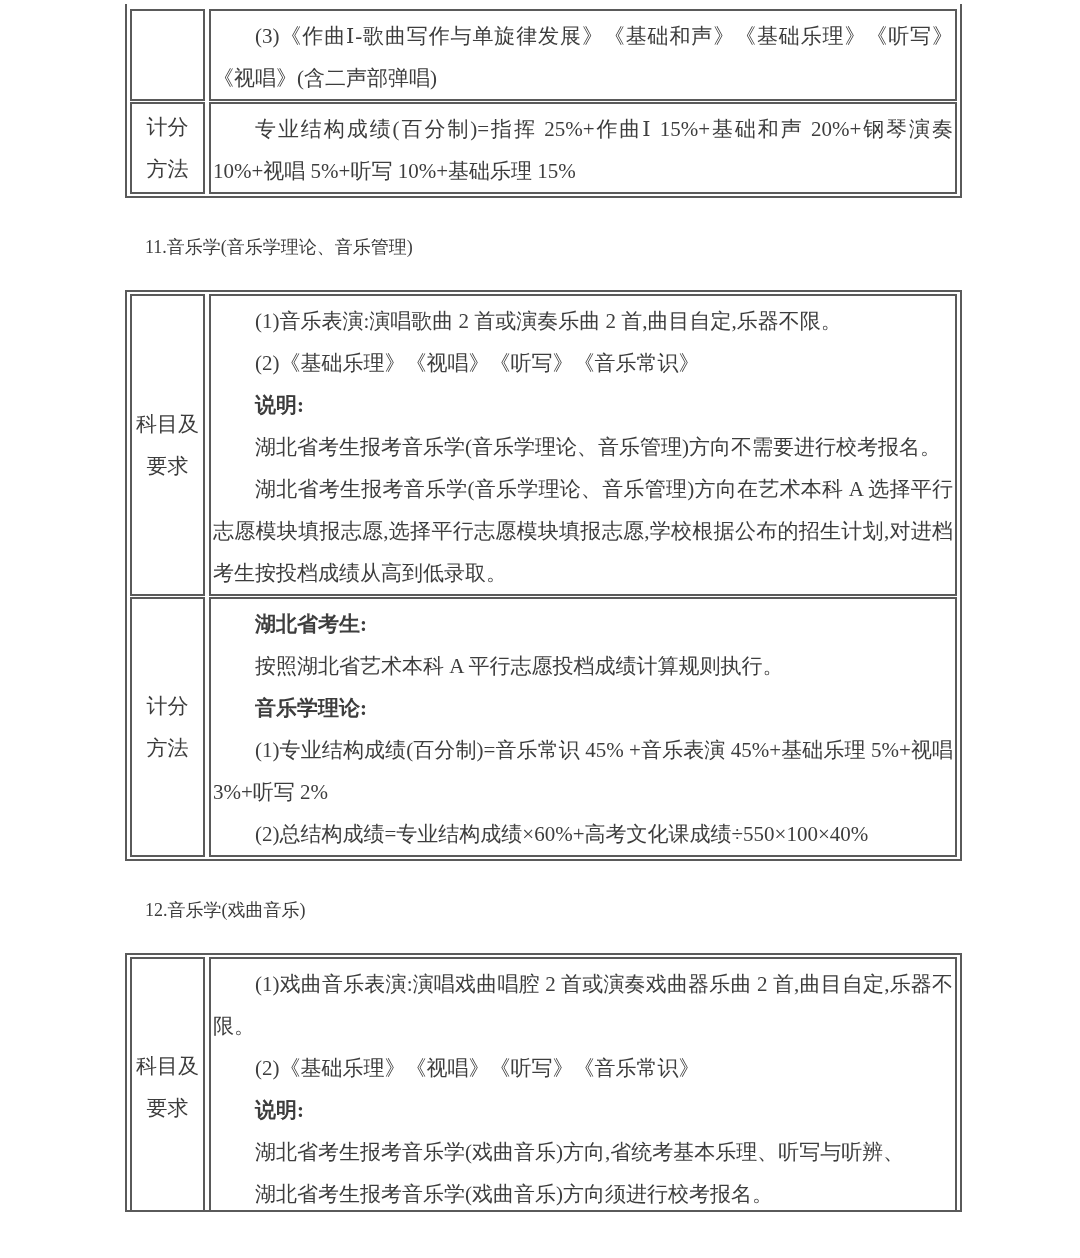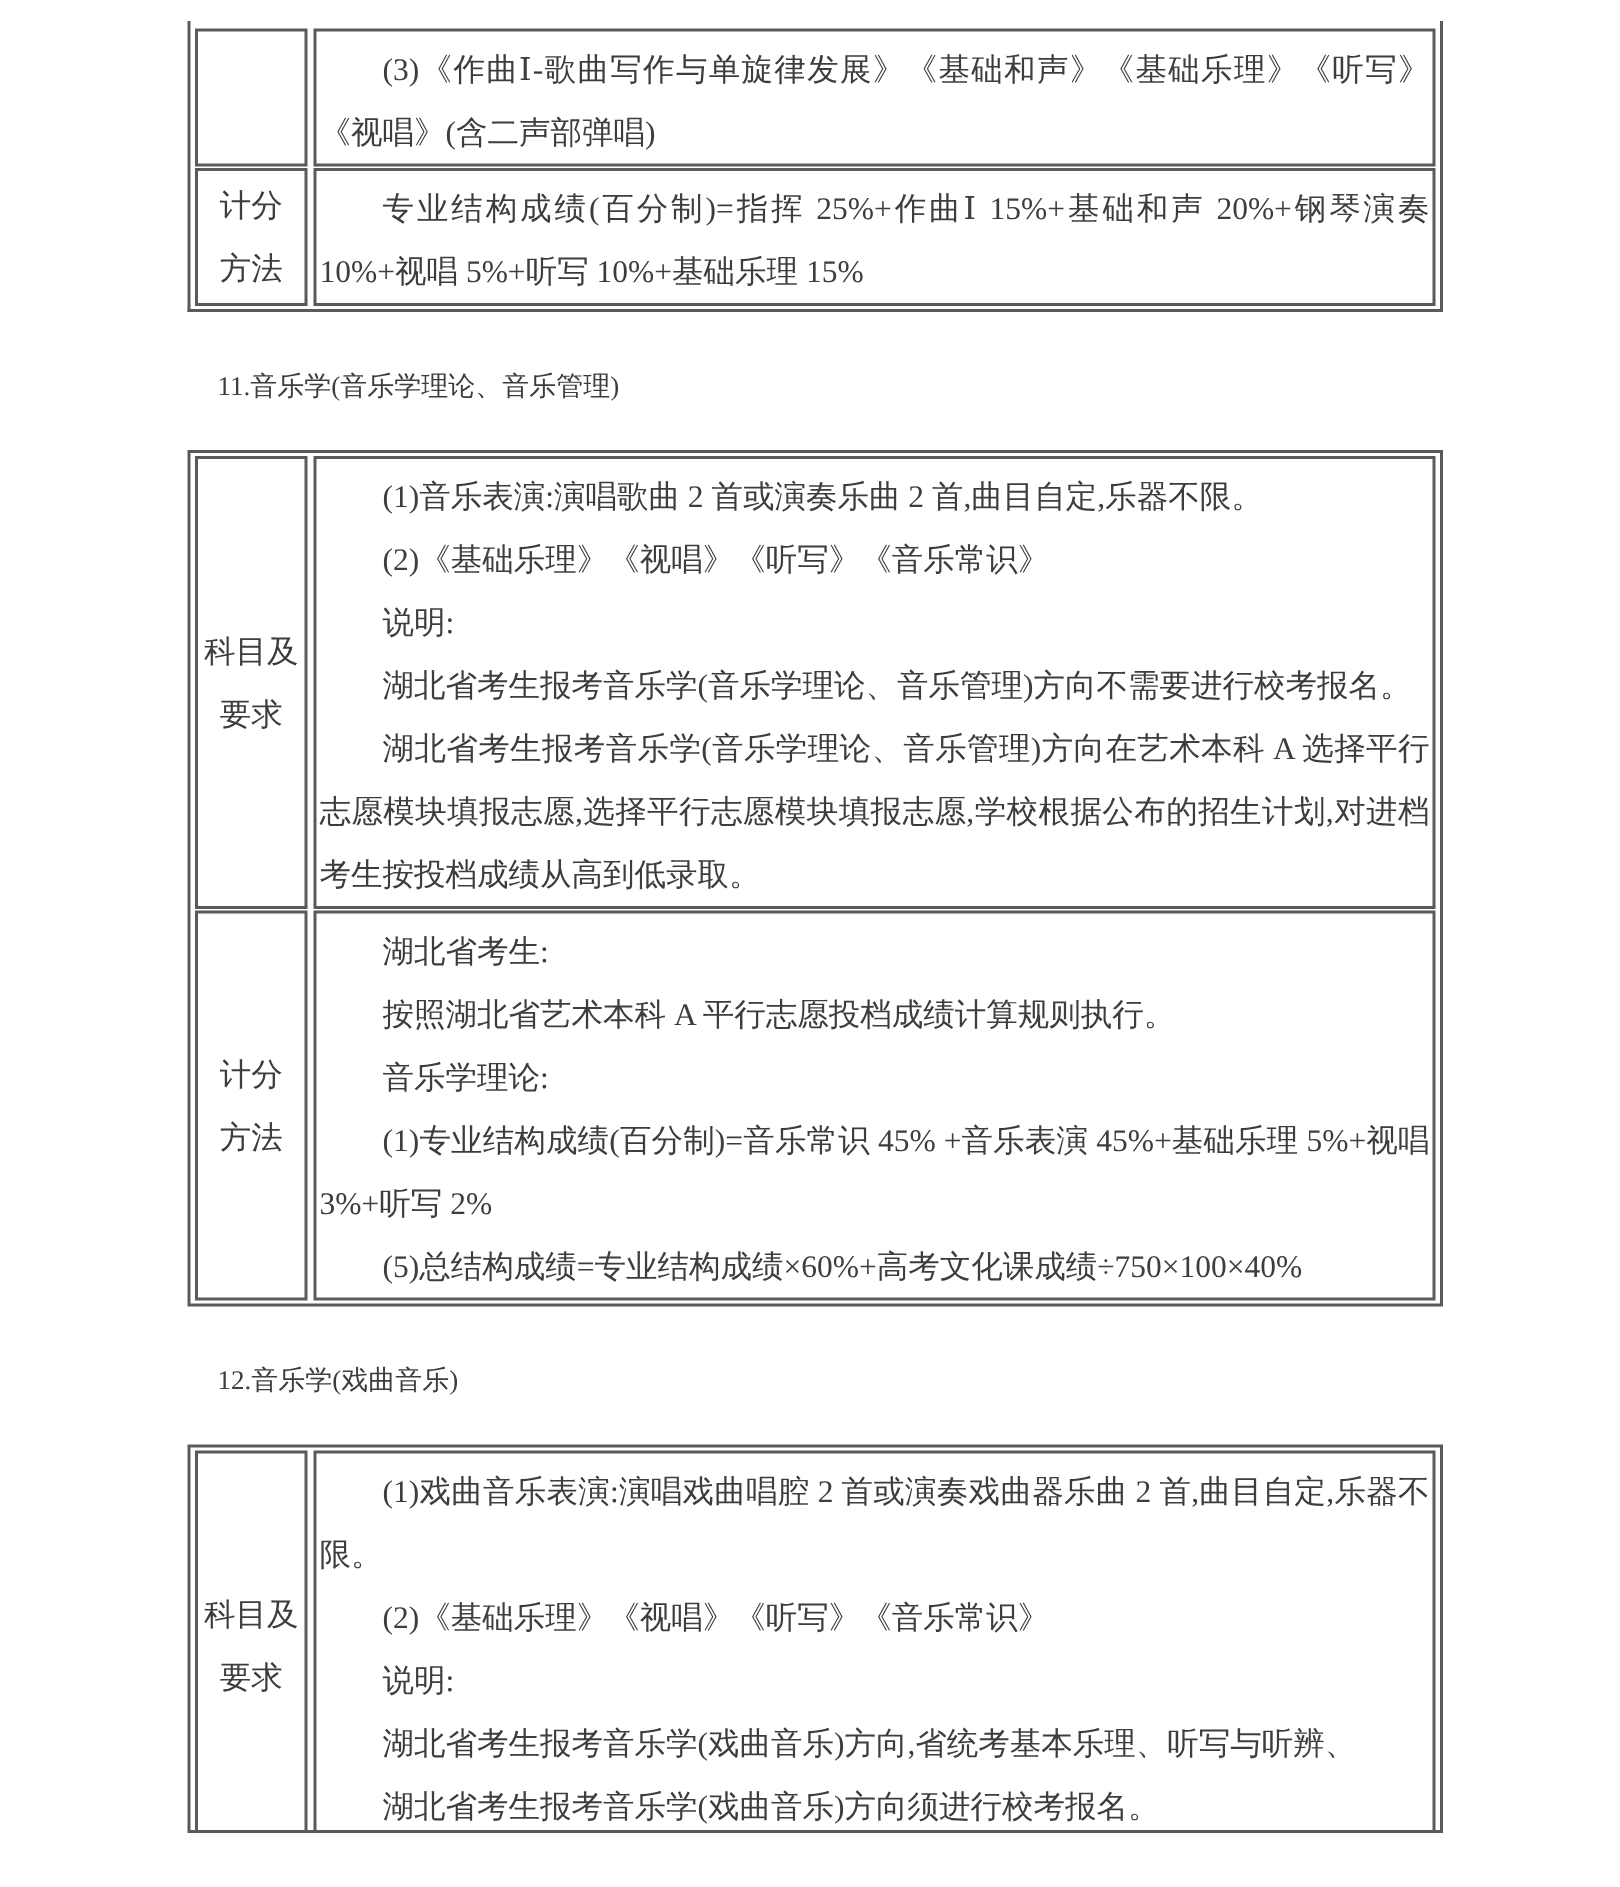--- a/index.html
+++ b/index.html
@@ -15,21 +15,21 @@
     color:var(--ink);
   }
   .page{
     position:relative;
     width:1080px;height:1258px;
     overflow:hidden;
     background:var(--paper);
   }
   .content{
     position:absolute;
-    left:125px;top:14px;
+    left:125px;top:4px;
     width:837px;
   }
   
   .doc-table{
     box-sizing:border-box;
     width:837px;
     border:2px solid var(--line);
     padding:2px 3px 2px 3px;
     background:var(--paper);
   }
@@ -64,21 +64,21 @@
     padding:4px 2px 0 2px;
     font-size:21px;
     line-height:42px;
     overflow:hidden;
   }
   .t-content p{
     margin:0;
     text-indent:2em;
     text-align:justify;
   }
-  .t-content p.bold{ font-weight:normal; }
+  .t-content p.bold{ font-weight:bold; }
   .heading{
     font-size:18px;
     line-height:30px;
     margin:34px 0 28px 20px;
     white-space:nowrap;
   }
 </style>
 </head>
 <body>
 
@@ -119,21 +119,21 @@
         <div class="t-row">
           <div class="t-label">
             <span>计分</span>
             <span>方法</span>
           </div>
           <div class="t-content">
             <p class="bold">湖北省考生:</p>
             <p>按照湖北省艺术本科 A 平行志愿投档成绩计算规则执行。</p>
             <p class="bold">音乐学理论:</p>
             <p>(1)专业结构成绩(百分制)=音乐常识 45% +音乐表演 45%+基础乐理 5%+视唱 3%+听写 2%</p>
-            <p>(5)总结构成绩=专业结构成绩×60%+高考文化课成绩÷750×100×40%</p>
+            <p>(2)总结构成绩=专业结构成绩×60%+高考文化课成绩÷550×100×40%</p>
           </div>
         </div>
       </div>
       <div class="heading">12.音乐学(戏曲音乐)</div>
       <div class="doc-table clipped" style="height: 259px;">
         <div class="t-row">
           <div class="t-label">
             <span>科目及</span>
             <span>要求</span>
           </div>

